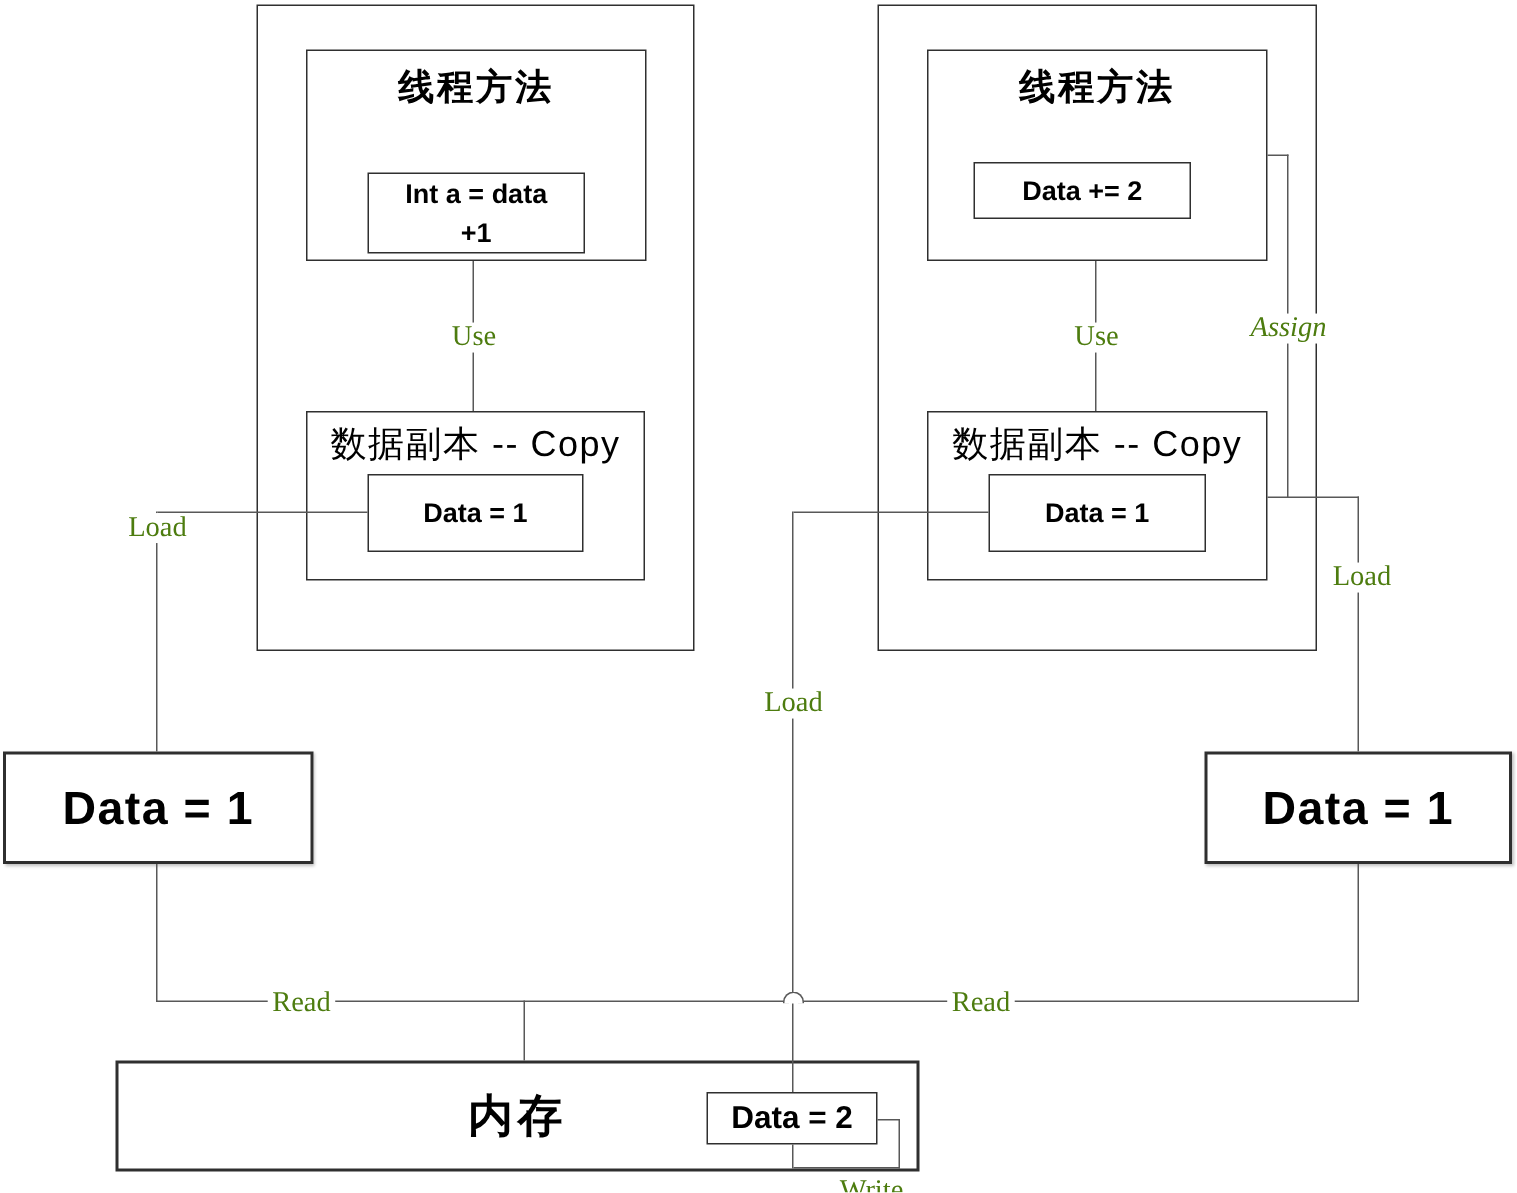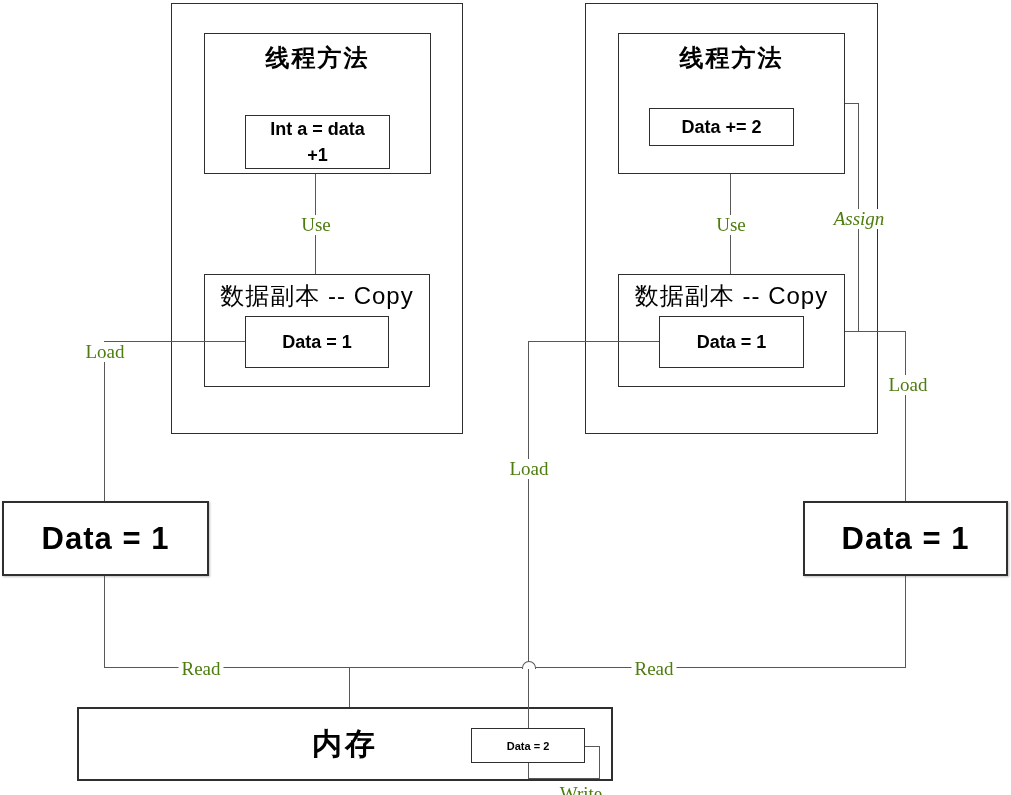--- a/index.html
+++ b/index.html
@@ -16,21 +16,21 @@
   .method-title{
     padding-top:8px;text-align:center;font-weight:bold;font-size:24px;letter-spacing:2px;
   }
   .copy-title{
     padding-top:5px;text-align:center;font-weight:normal;font-size:24px;letter-spacing:1px;
   }
   .code-text{font-weight:bold;font-size:18px;line-height:1.45;white-space:pre-line;}
   .value-text{font-weight:bold;font-size:18px;}
   .big-text{font-weight:bold;font-size:31px;letter-spacing:1px;}
   .mem-title{font-weight:bold;font-size:30px;letter-spacing:3px;}
-  .mem-value{font-weight:bold;font-size:11px;}
+  .mem-value{font-weight:bold;font-size:21px;}
   .main-box{box-shadow:1px 1px 2px rgba(0,0,0,0.25);}
   .hl{position:absolute;height:0;border-top:1.5px solid #585858;}
   .vl{position:absolute;width:0;border-left:1.5px solid #585858;}
   .hop{
     position:absolute;box-sizing:border-box;background:#ffffff;
     border:1.5px solid #585858;border-bottom:none;border-radius:7px 7px 0 0;
   }
   .lbl{
     position:absolute;transform:translate(-50%,-50%);
     background:#ffffff;padding:0 3px;white-space:nowrap;

